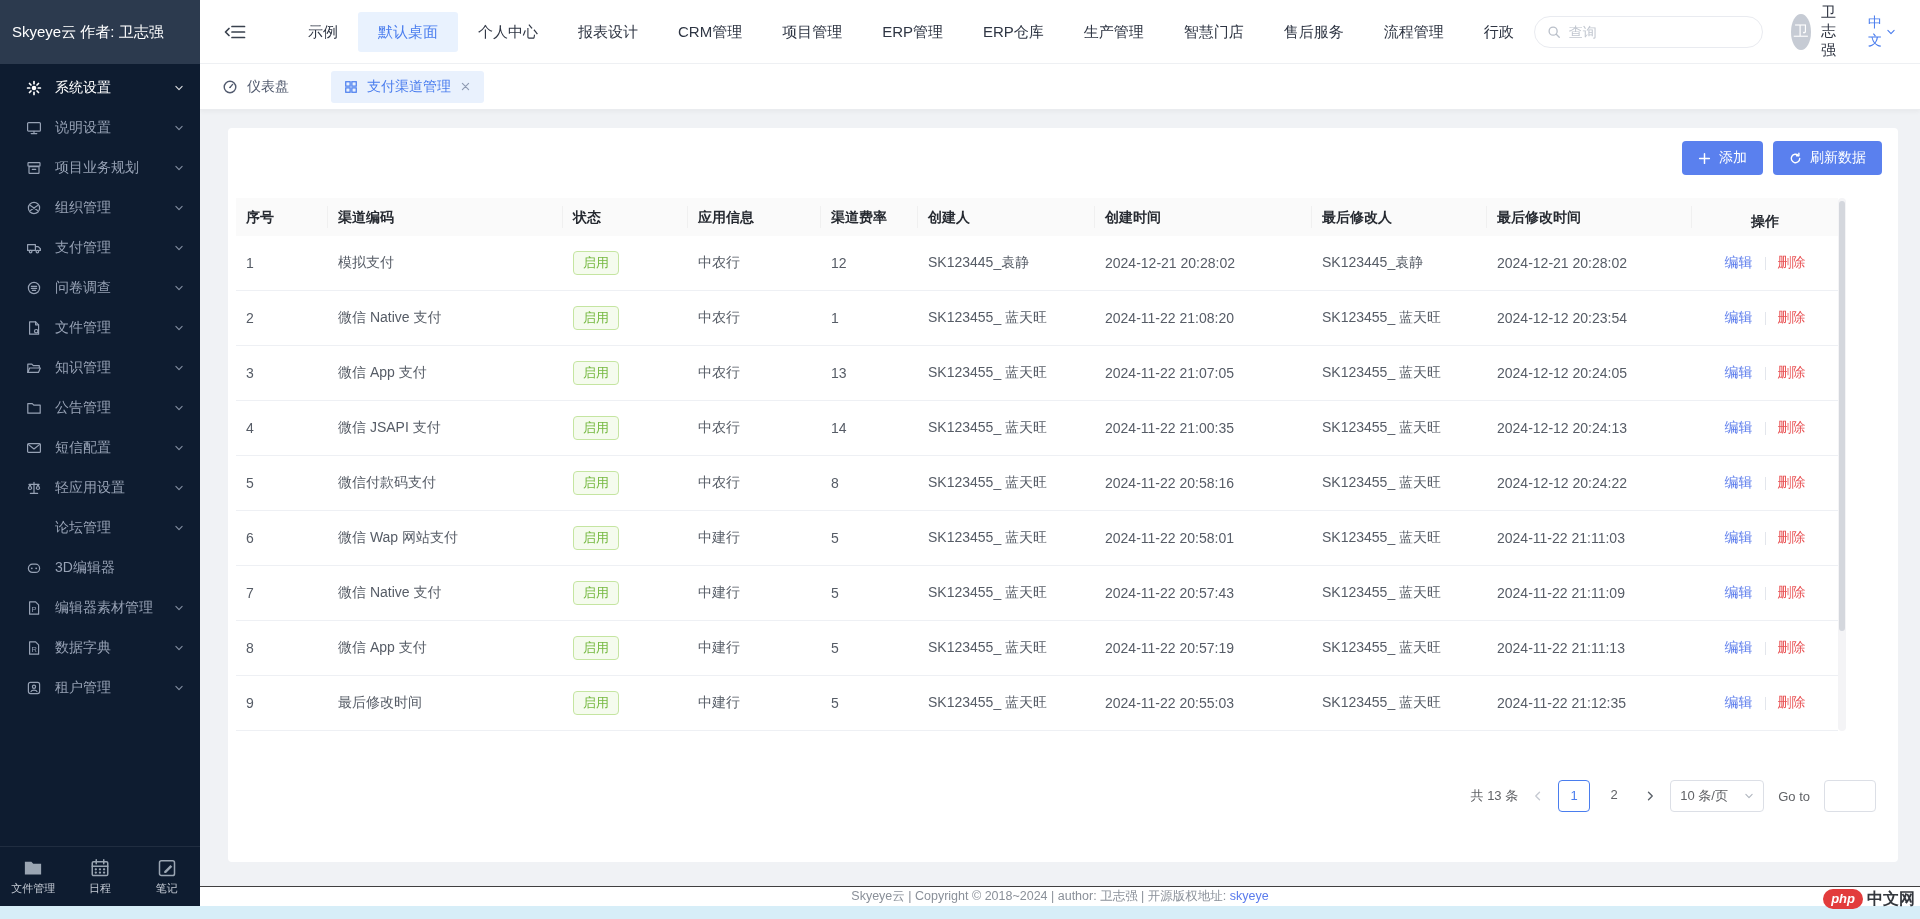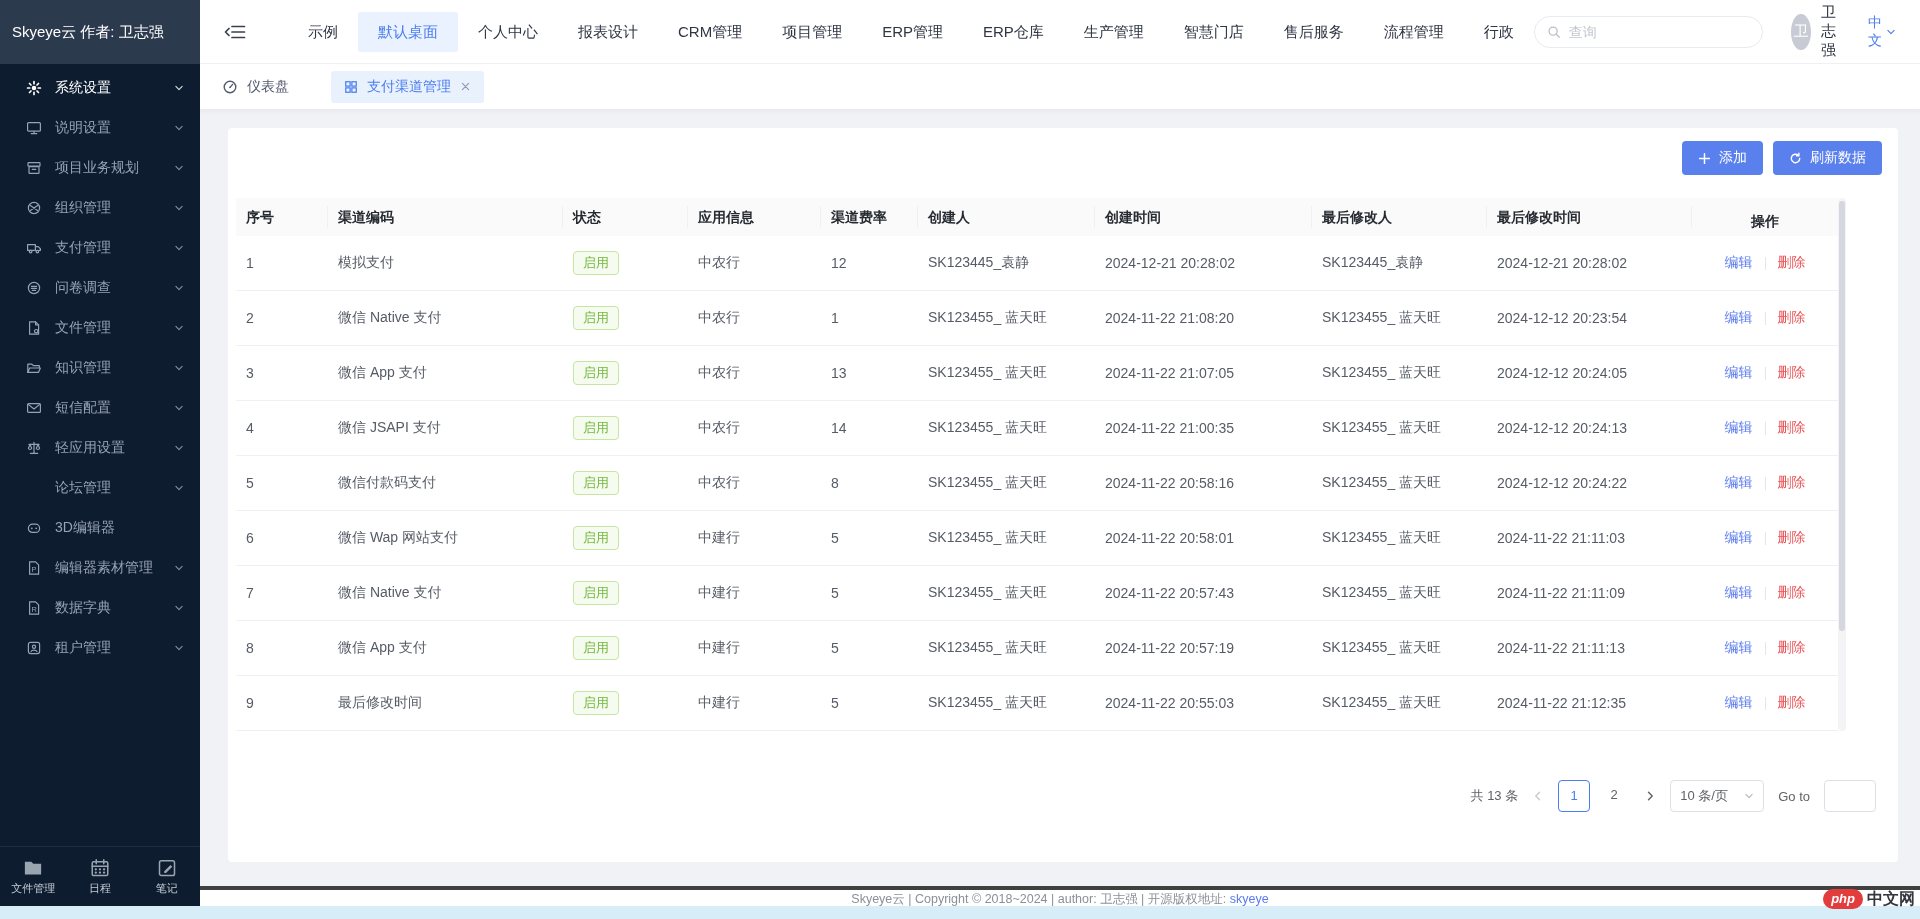--- a/index.html
+++ b/index.html
@@ -87,21 +87,21 @@
   .pg-prev { color:#c6cad2; }
   .pg-next { color:#5a6068; }
   .page { min-width:32px; height:32px; line-height:30px; text-align:center; border-radius:4px; cursor:pointer; color:#606266; }
   .page.active { border:1px solid #4a7dee; color:#4a7dee; background:#fff; }
   .page-size { width:94px; height:32px; border:1px solid #dcdfe6; border-radius:4px; display:flex; align-items:center; justify-content:space-between; padding:0 9px; cursor:pointer; color:#606266; }
   .page-size .ps-chev { width:10px; height:10px; color:#b0b6bf; }
   .page-size .ps-chev svg { width:10px; height:10px; }
   .goto-input { width:52px; height:32px; border:1px solid #dcdfe6; border-radius:4px; outline:none; font-family:inherit; padding:0 6px; font-size:13px; }
 
   
-  .page-footer { position:absolute; left:200px; right:0; top:886px; height:20px; background:#fff; border-top:4px solid #404040; text-align:center; font-size:12.5px; color:#8a9099; line-height:19px; white-space:nowrap; }
+  .page-footer { position:absolute; left:200px; right:0; top:886px; height:20px; background:#fff; border-top:1px solid #404040; text-align:center; font-size:12.5px; color:#8a9099; line-height:19px; white-space:nowrap; }
   .page-footer a { color:#5a7bec; text-decoration:none; cursor:pointer; }
   .bottom-strip { position:absolute; left:0; top:906px; width:1920px; height:13px; background:#d7eef8; }
   .php-badge { position:absolute; right:5px; top:889px; display:flex; align-items:flex-start; gap:4px; z-index:5; }
   .php-oval { background:#e23c3c; color:#fff; font-style:italic; font-weight:bold; font-size:13px; border-radius:11px; padding:2px 8px; line-height:1.2; }
   .php-text { color:#33373d; font-weight:bold; font-size:16px; }
 </style>
 </head>
 <body>
 
 <aside class="sidebar">
@@ -225,20 +225,33 @@
           </svg>
         </span>
         <span class="mi-label">知识管理</span>
         <span class="mi-chevron">
           <svg xmlns="http://www.w3.org/2000/svg" viewBox="0 0 16 16" fill="none" stroke="currentColor" stroke-width="1.8" stroke-linecap="round" stroke-linejoin="round">
             <path d="M3 5.5l5 5 5-5"></path>
           </svg>
         </span>
       </div>
 
+      <div class="menu-item">
+        <span class="mi-icon">
+          <svg xmlns="http://www.w3.org/2000/svg" viewBox="0 0 16 16" fill="none" stroke="currentColor" stroke-width="1.2" stroke-linecap="round" stroke-linejoin="round">
+            <path d="M1.8 3.6h4.5l1.5 1.6h6.4v8H1.8z"></path>
+          </svg>
+        </span>
+        <span class="mi-label">公告管理</span>
+        <span class="mi-chevron">
+          <svg xmlns="http://www.w3.org/2000/svg" viewBox="0 0 16 16" fill="none" stroke="currentColor" stroke-width="1.8" stroke-linecap="round" stroke-linejoin="round">
+            <path d="M3 5.5l5 5 5-5"></path>
+          </svg>
+        </span>
+      </div>
 
       <div class="menu-item">
         <span class="mi-icon">
           <svg xmlns="http://www.w3.org/2000/svg" viewBox="0 0 16 16" fill="none" stroke="currentColor" stroke-width="1.2" stroke-linecap="round" stroke-linejoin="round">
             <rect x="1.6" y="3.6" width="12.8" height="8.8" rx="1"></rect>
             <path d="M2.6 4.6L8 9l5.4-4.4"></path>
           </svg>
         </span>
         <span class="mi-label">短信配置</span>
         <span class="mi-chevron">

